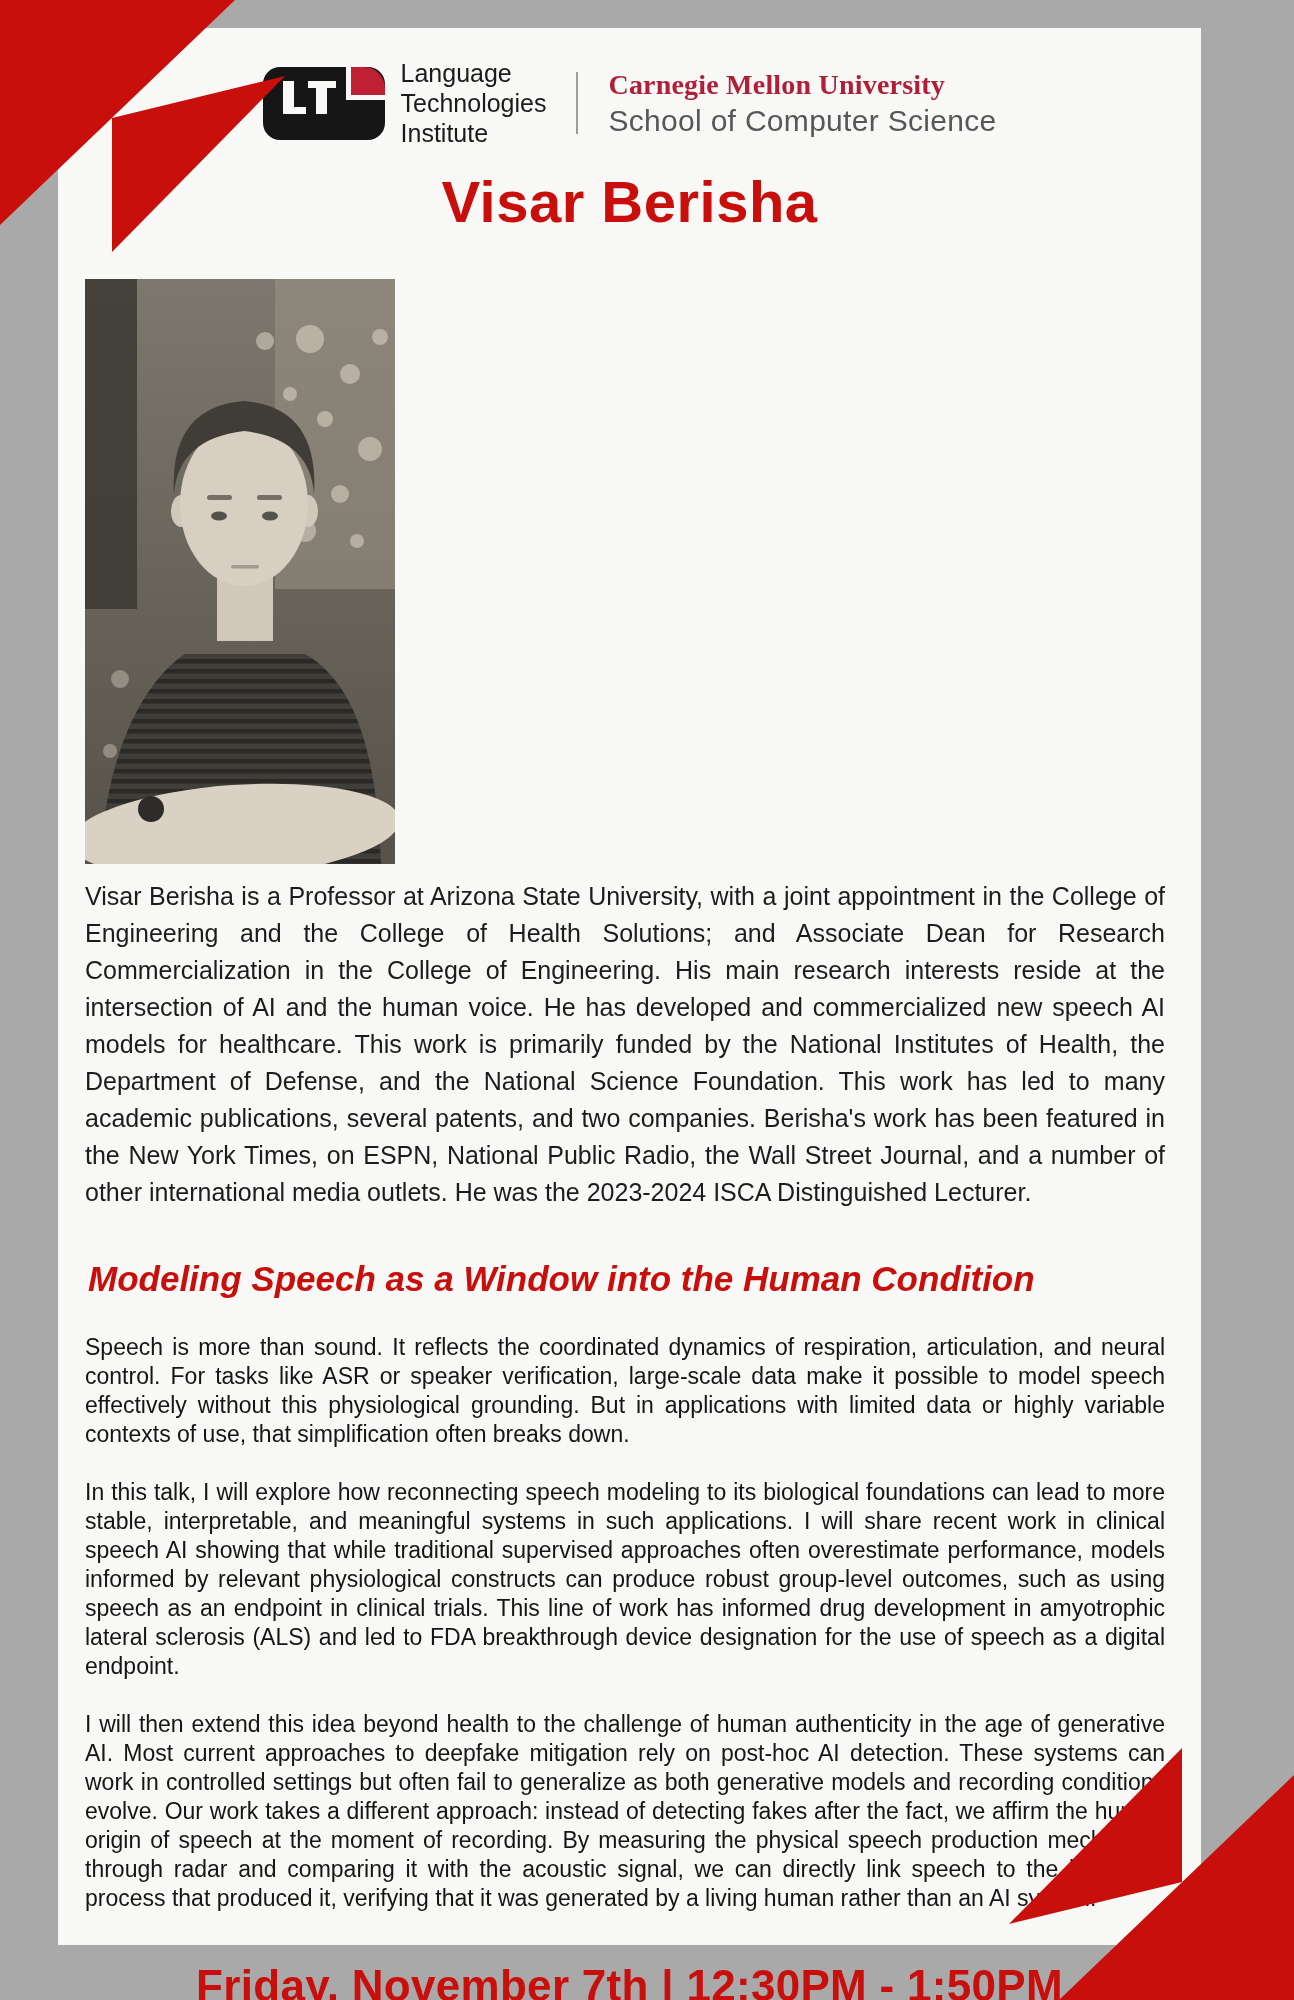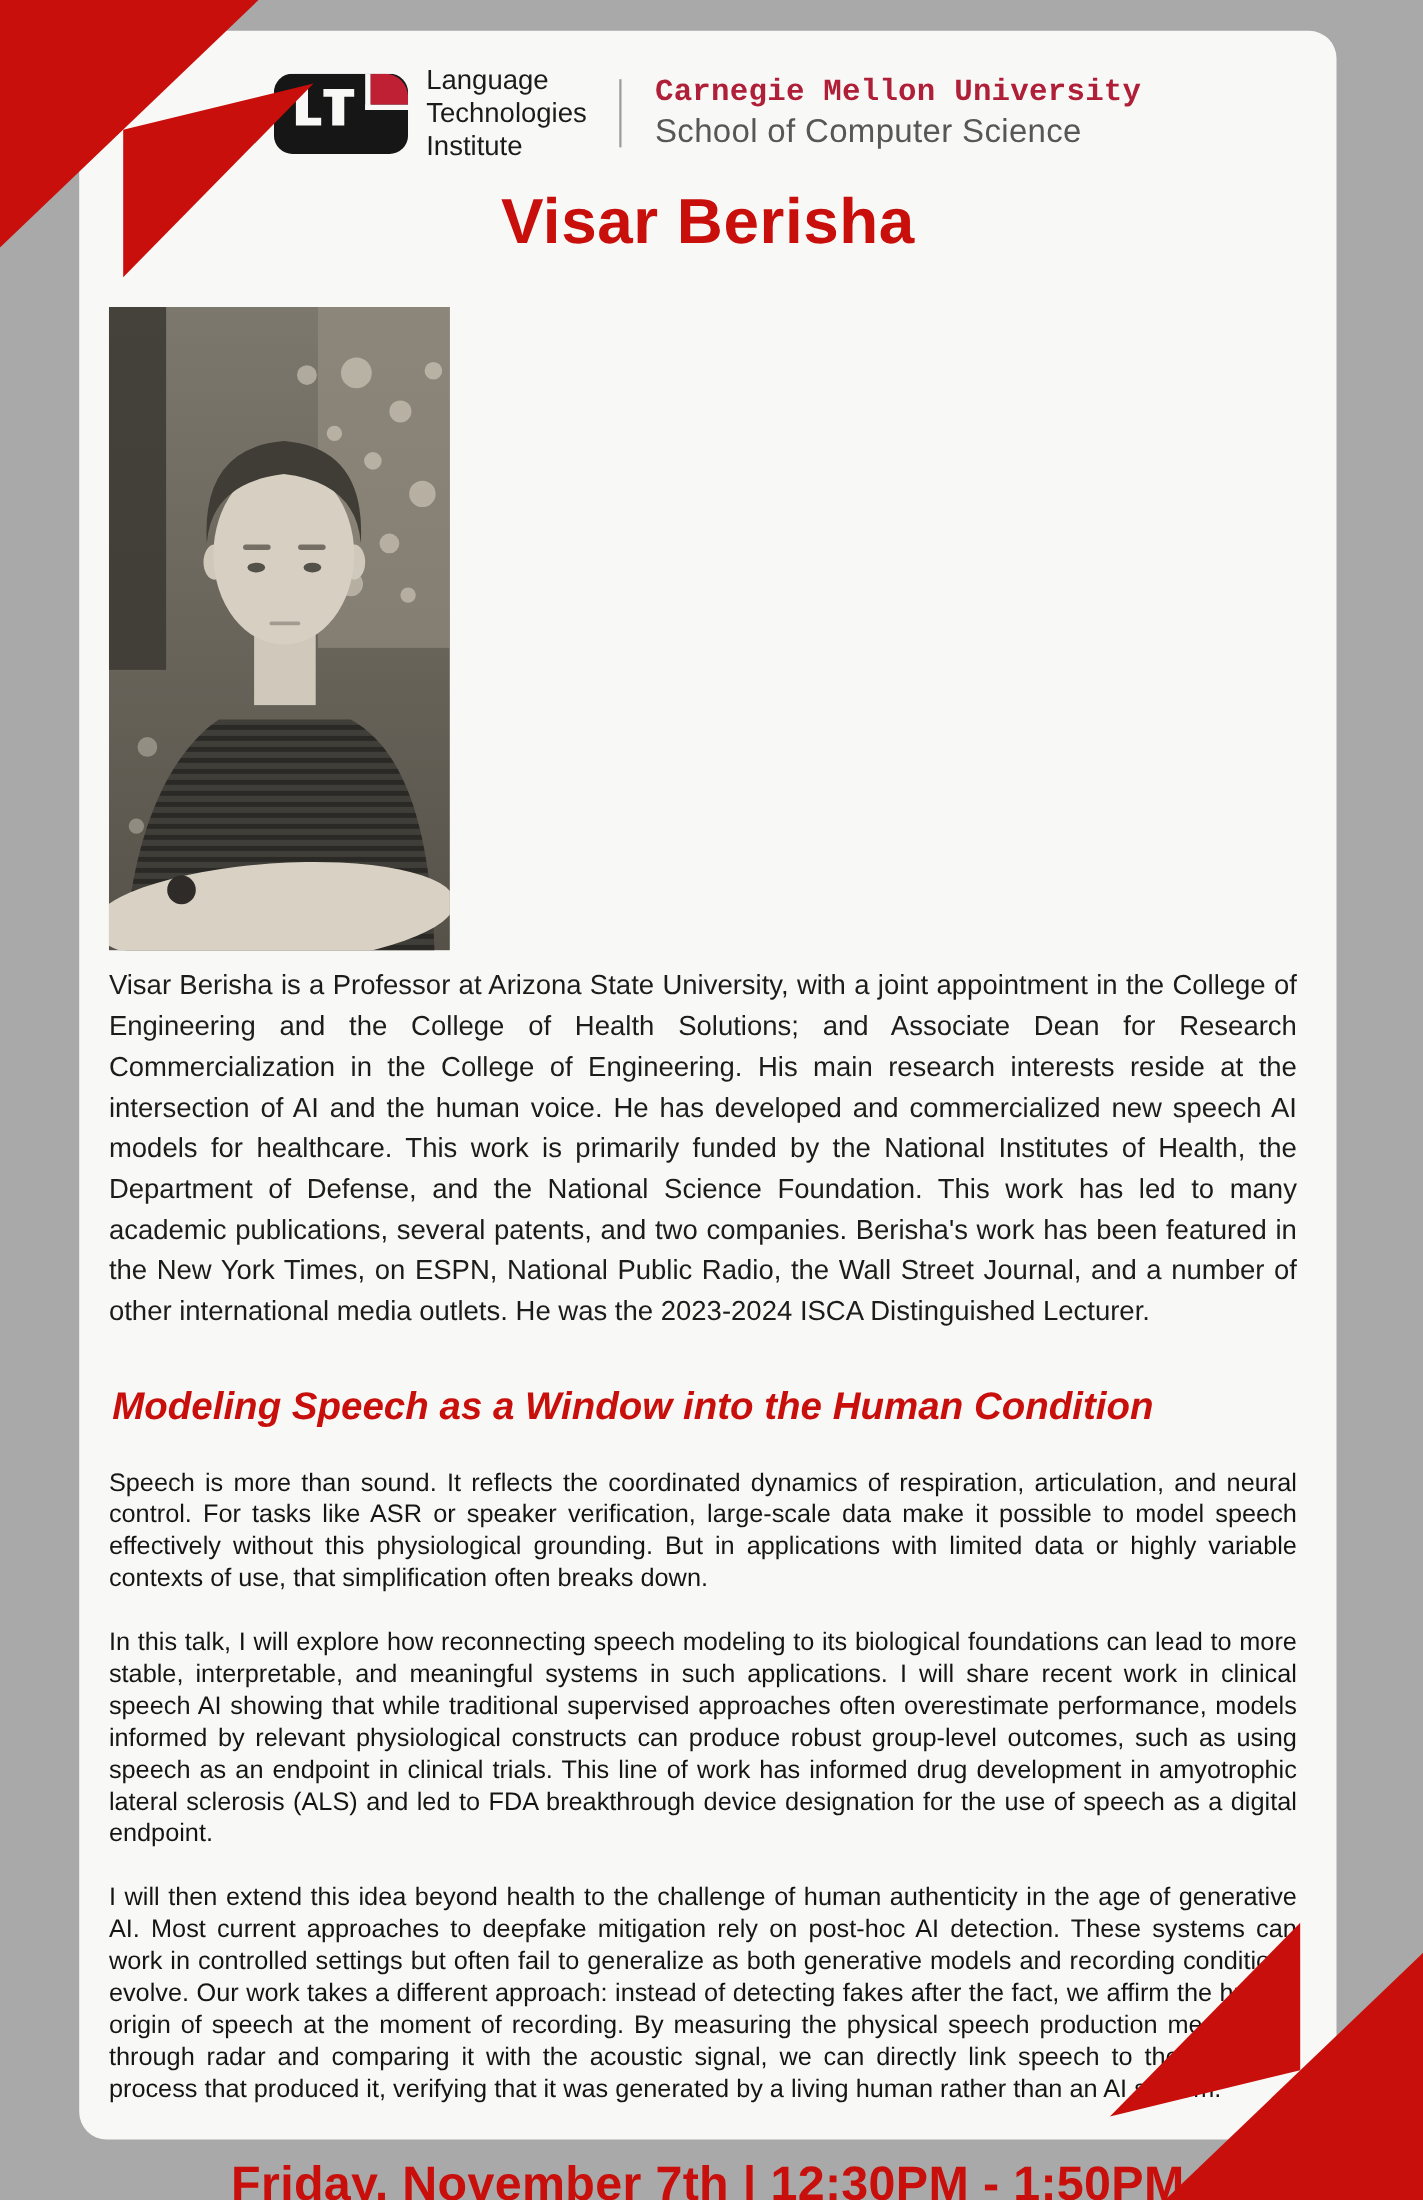--- a/index.html
+++ b/index.html
@@ -1,25 +1,25 @@
 <!DOCTYPE html>
 <html><head>
 <meta charset="utf-8">
 <style>
   html,body{margin:0;padding:0;}
   body{width:1294px;height:2000px;font-family:"Liberation Sans",sans-serif;}
   .poster{position:relative;width:1294px;height:2000px;background:#a9a9a9;overflow:hidden;}
-  .content{position:absolute;left:72px;top:28px;width:1143px;height:1917px;background:#f8f8f6;z-index:1;border-radius:25px;}
+  .content{position:absolute;left:58px;top:28px;width:1143px;height:1917px;background:#f8f8f6;z-index:1;}
   .decor{position:absolute;left:0;top:0;width:1294px;height:2000px;z-index:5;pointer-events:none;}
 
   .masthead{display:flex;justify-content:center;align-items:center;margin-top:30px;gap:16px;}
   .lti-logo{width:122px;height:73px;flex:none;}
   .inst-name{font-size:25px;line-height:30px;color:#1b1b1b;font-weight:500;}
   .vdivider{width:2px;height:62px;background:#9b9b9b;margin:0 14px;}
-  .cmu-univ{font-family:Liberation Mono, monospace;font-weight:700;font-size:28px;color:#b01f38;letter-spacing:.2px;}
+  .cmu-univ{font-family:Liberation Serif, serif;font-weight:700;font-size:28px;color:#b01f38;letter-spacing:.2px;}
   .cmu-school{font-size:30px;color:#575757;font-weight:400;margin-top:3px;letter-spacing:.3px;}
 
   .speaker-name{text-align:center;font-size:58px;font-weight:800;color:#c80f0b;margin:20px 0 0;letter-spacing:.5px;}
   .affiliation{text-align:center;font-size:39px;font-weight:800;color:#121212;margin:6px 0 0;}
 
   .bio-section{display:flex;gap:14px;padding:16px 36px 0 27px;align-items:flex-start;flex-direction:column;}
   .photo{width:310px;height:585px;flex:none;margin-top:28px;}
   .bio-text{flex:1;font-size:25px;line-height:37px;color:#1c1c1c;text-align:justify;margin:0;}
 
   .talk-title{color:#c80f0b;font-weight:700;font-style:italic;font-size:35px;margin:48px 0 0;padding:0 36px 0 30px;}

